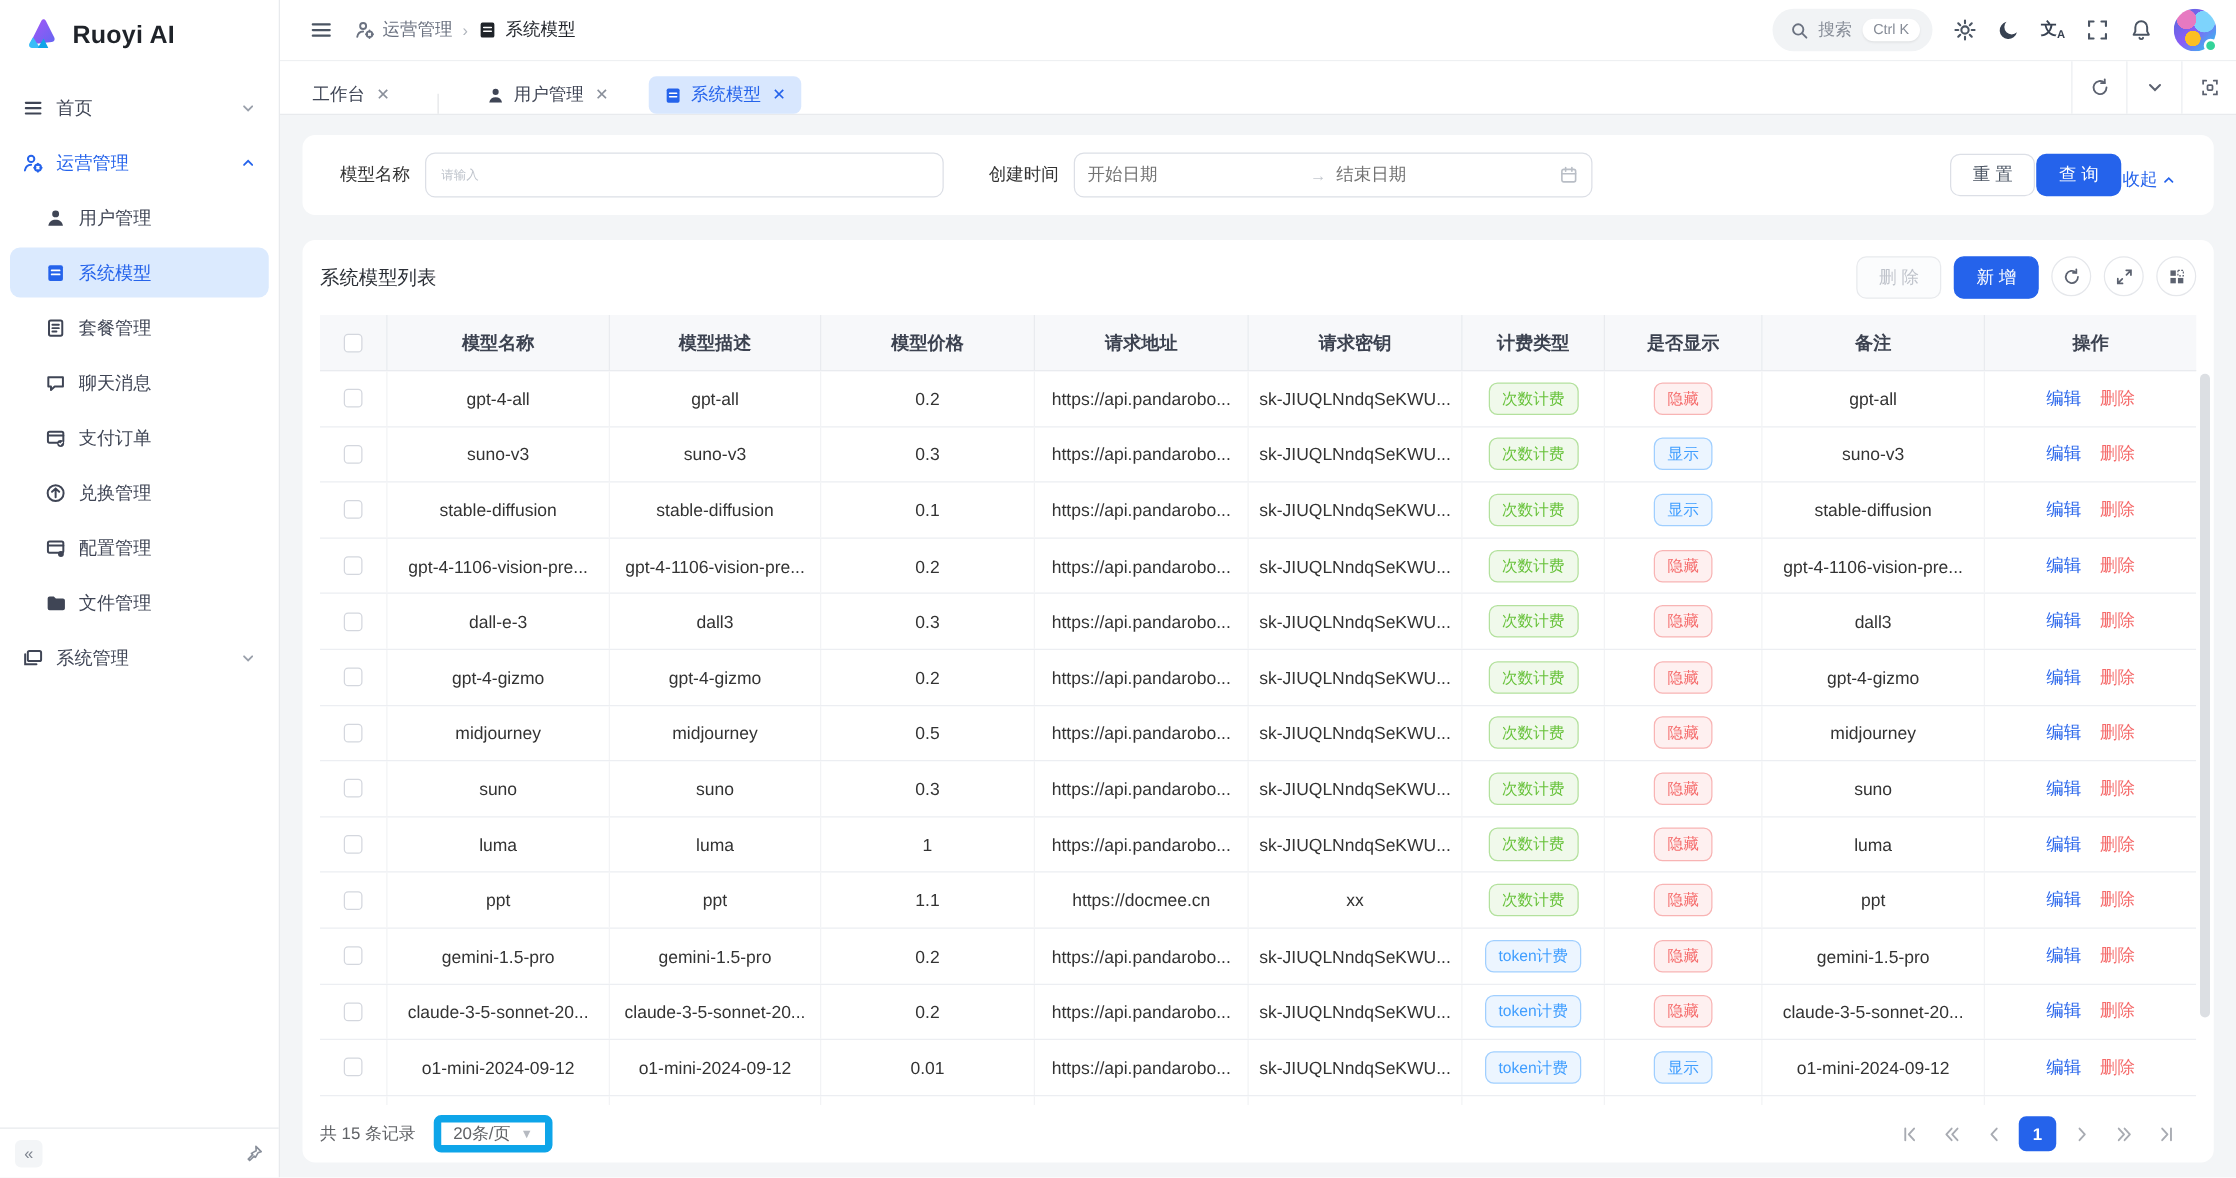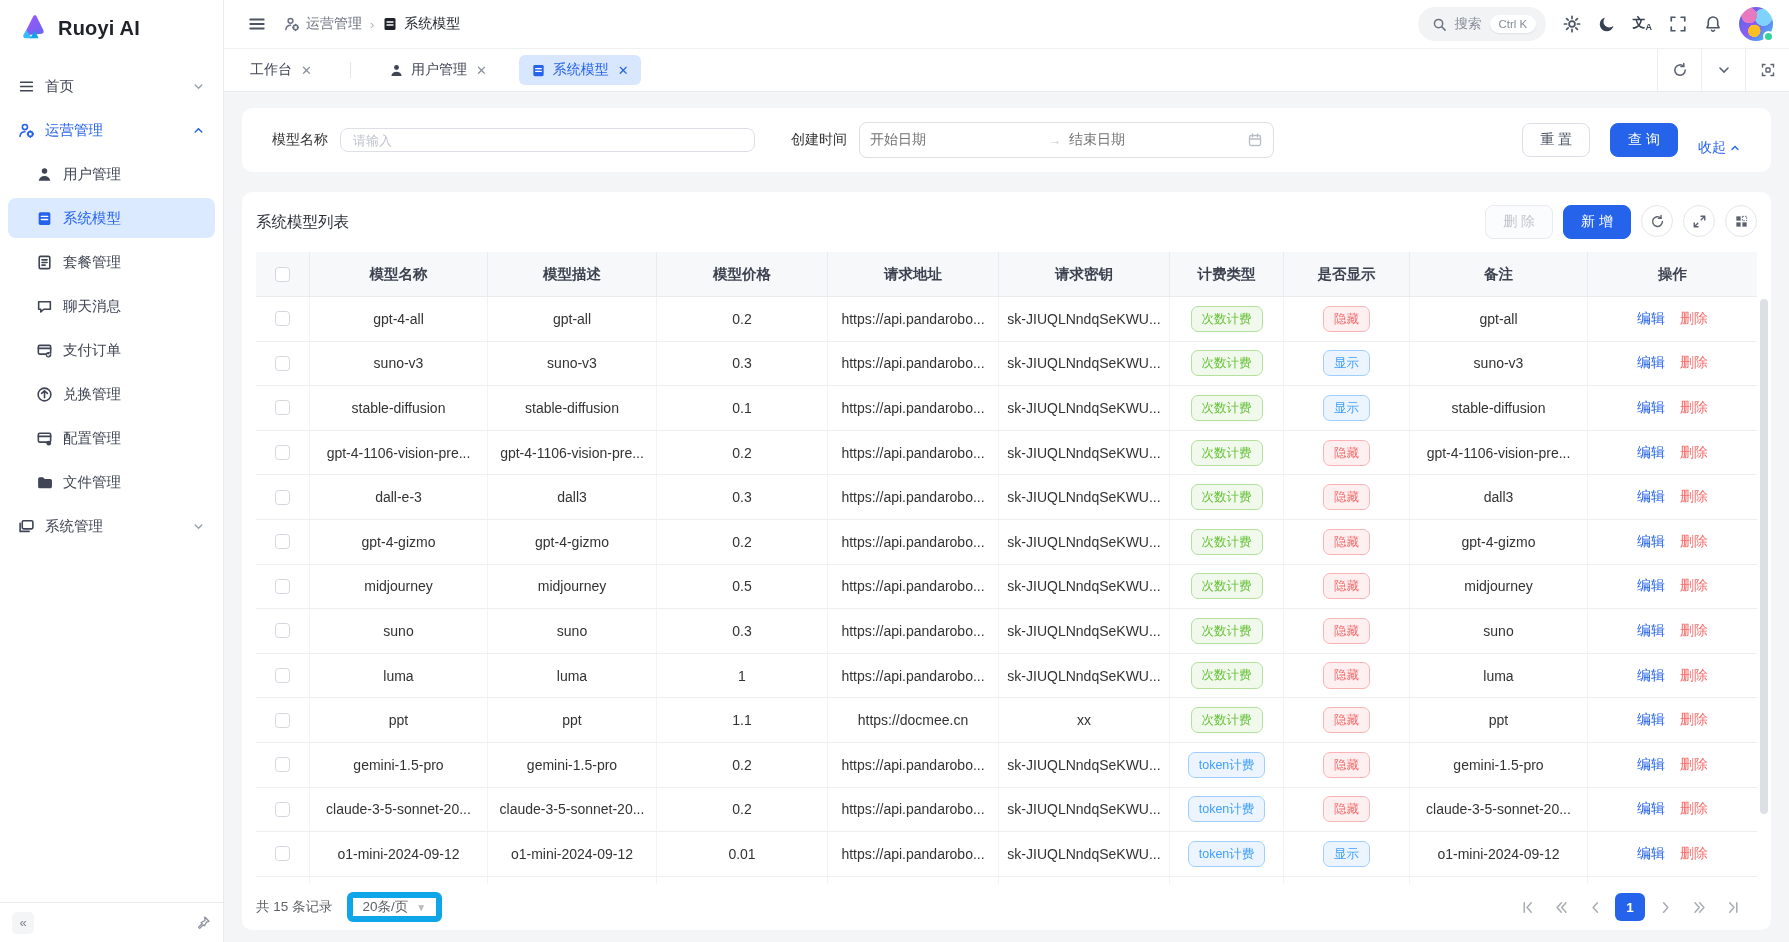--- a/index.html
+++ b/index.html
@@ -46,44 +46,44 @@
   .i-translate .sub { font-size:9px; vertical-align:-3px; }
   .avatar { position:relative; width:34px; height:34px; border-radius:50%; cursor:pointer;
     background:radial-gradient(circle at 30% 25%, #e779c1 0 22%, transparent 23%),
                radial-gradient(circle at 72% 30%, #7dd3fc 0 25%, transparent 26%),
                radial-gradient(circle at 45% 70%, #fbbf24 0 20%, transparent 21%),
                linear-gradient(135deg,#4f6bd8,#8b5cf6 50%,#22d3ee); }
   .avatar .dot { position:absolute; right:-1px; bottom:-1px; width:11px; height:11px; border-radius:50%; background:#34d399; border:2px solid #fff; }
 
   
   .tabbar { height:43px; background:#fff; border-bottom:1px solid #e8eaed; display:flex; align-items:center; }
-  .tabs { display:flex; align-items:center; height:100%; padding-left:14px; gap:20px; flex:1; }
+  .tabs { display:flex; align-items:flex-end; height:100%; padding-left:14px; gap:20px; flex:1; }
   .tab { display:flex; align-items:center; gap:7px; height:30px; padding:0 12px; border-radius:6px; color:#3f4555; cursor:pointer; font-size:14px; }
   .tab .ico { width:15px; height:15px; }
   .tab.active { background:#d8e7fe; color:#2563eb; }
   .tab .tab-x { color:#8a909b; font-size:13px; margin-left:2px; }
   .tab.active .tab-x { color:#2563eb; }
   .tab-divider { width:1px; height:16px; background:#e3e5e8; margin:0 6px; }
   .tab-tools { display:flex; height:100%; }
   .tab-tool { width:44px; height:100%; display:flex; align-items:center; justify-content:center; border-left:1px solid #eceef1; color:#5c6270; cursor:pointer; }
   .tab-tool svg { width:16px; height:16px; }
 
   
   .content { flex:1; padding:16px 18px 0 18px; overflow:hidden; }
   .card { background:#fff; border-radius:10px; }
   .filter-card { height:64px; display:flex; align-items:center; padding:0 30px; margin-bottom:20px; }
   .f-label { font-size:14px; color:#333; margin-right:12px; white-space:nowrap; }
-  .f-input { width:415px; height:24px; border:1px solid #dcdfe6; border-radius:8px; padding:0 12px; font-size:13px; color:#333; outline:none; background:#fff; font-family:inherit; }
+  .f-input { width:415px; height:36px; border:1px solid #dcdfe6; border-radius:8px; padding:0 12px; font-size:10px; color:#333; outline:none; background:#fff; font-family:inherit; }
   .f-input::placeholder { color:#bfc4cc; }
   .date-range { width:415px; height:36px; border:1px solid #dcdfe6; border-radius:8px; display:flex; align-items:center; padding:0 10px; gap:8px; background:#fff; }
   .date-part { flex:1; font-size:14px; color:#737373; }
   .date-sep { color:#c4c8cf; font-size:13px; }
   .cal-ico { color:#b9bec6; display:flex; width:16px; height:16px; }
   .gap18 { width:18px; flex-shrink:0; }
-  .filter-actions { margin-left:auto; display:flex; align-items:flex-end; gap:20px; }
+  .filter-actions { margin-left:auto; display:flex; align-items:flex-start; gap:1px; }
   .btn { height:34px; border-radius:8px; font-size:14px; cursor:pointer; font-family:inherit; display:inline-flex; align-items:center; justify-content:center; padding:0 17px; border:1px solid transparent; }
   .btn.ghost { background:#fff; border-color:#dcdfe6; color:#4b5563; }
   .btn.primary { background:#2563eb; border-color:#2563eb; color:#fff; }
   .btn.disabled { background:#fbfcfd; border-color:#e8eaed; color:#c0c4cc; cursor:not-allowed; }
   .link-collapse { color:#2563eb; font-size:14px; display:flex; align-items:center; gap:3px; cursor:pointer; white-space:nowrap;margin-top:12px; }
 
   
   .table-card { height:738px; position:relative; padding:0 14px; display:flex; flex-direction:column; }
   .toolbar { height:60px; display:flex; align-items:center; }
   .panel-title { font-size:15.5px; color:#2b2f36; font-weight:500; }

